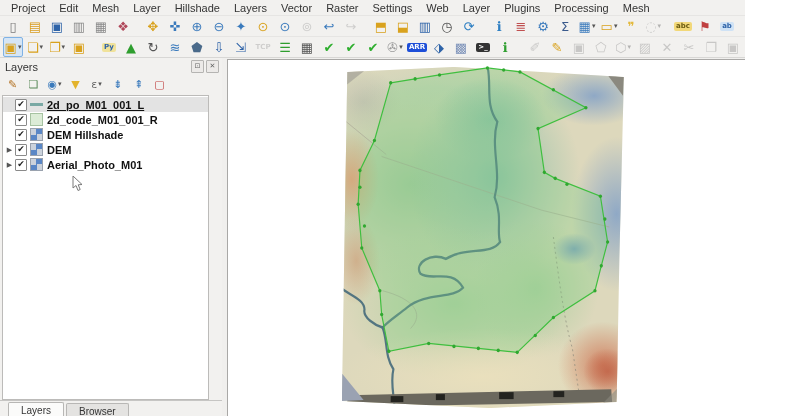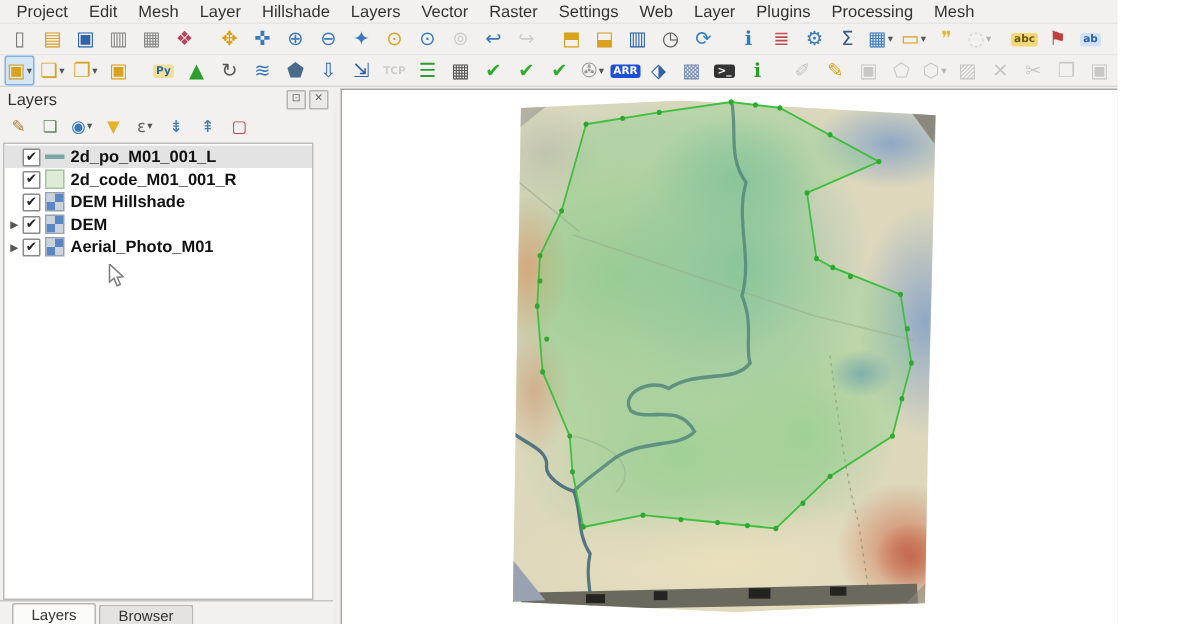--- a/index.html
+++ b/index.html
@@ -37,21 +37,21 @@
   .layer-row{display:flex;align-items:center;height:15px;padding-left:2px;white-space:nowrap;}
   .layer-row.selected{background:#e3e3e3;}
   .expander{width:9px;font-size:7px;color:#555;text-align:center;}
   .lcheck{width:10px;height:10px;border:1px solid #8a8a8a;background:#fff;margin:0 3px 0 1px;font-size:9px;line-height:9px;text-align:center;color:#222;border-radius:1px;flex:0 0 auto;}
   .swatch{width:13px;height:13px;margin-right:4px;flex:0 0 auto;}
   .swatch.line-symbol{height:13px;position:relative;background:transparent;}
   .swatch.line-symbol::after{content:"";position:absolute;left:0;right:0;top:5px;height:3px;background:#79a8a4;}
   .swatch.polygon-symbol{background:#dcecd7;border:1px solid #a7c3a2;width:11px;height:11px;}
   .swatch.raster-icon{background:conic-gradient(#5a87c6 25%,#ccd3dc 0 50%,#5a87c6 0 75%,#ccd3dc 0);border:1px solid #9aa2ae;width:11px;height:11px;}
   .layer-label{font-size:11px;font-weight:600;color:#111;}
-  .layer-row.selected .layer-label{}
+  .layer-row.selected .layer-label{text-decoration:underline;}
 
   .panel-tabs{height:17px;display:flex;align-items:flex-end;padding-left:8px;background:#f2f1ef;border-top:1px solid #c6c5c3;}
   .tab{padding:2px 12px 1px;font-size:10px;color:#333;border:1px solid #b8b7b5;border-bottom:none;margin-right:2px;border-radius:2px 2px 0 0;background:#e4e3e1;}
   .tab.active{background:#fbfbfa;height:12px;}
 
   
   .canvas-wrap{flex:1;position:relative;background:#f0efed;padding:1px 0 0 5px;}
   .map-canvas{position:absolute;left:5px;top:1px;right:0;bottom:0;background:#fff;border:1px solid #a9a8a6;border-right:none;border-bottom:none;}
   .map-canvas svg{display:block;width:100%;height:100%;}
 

